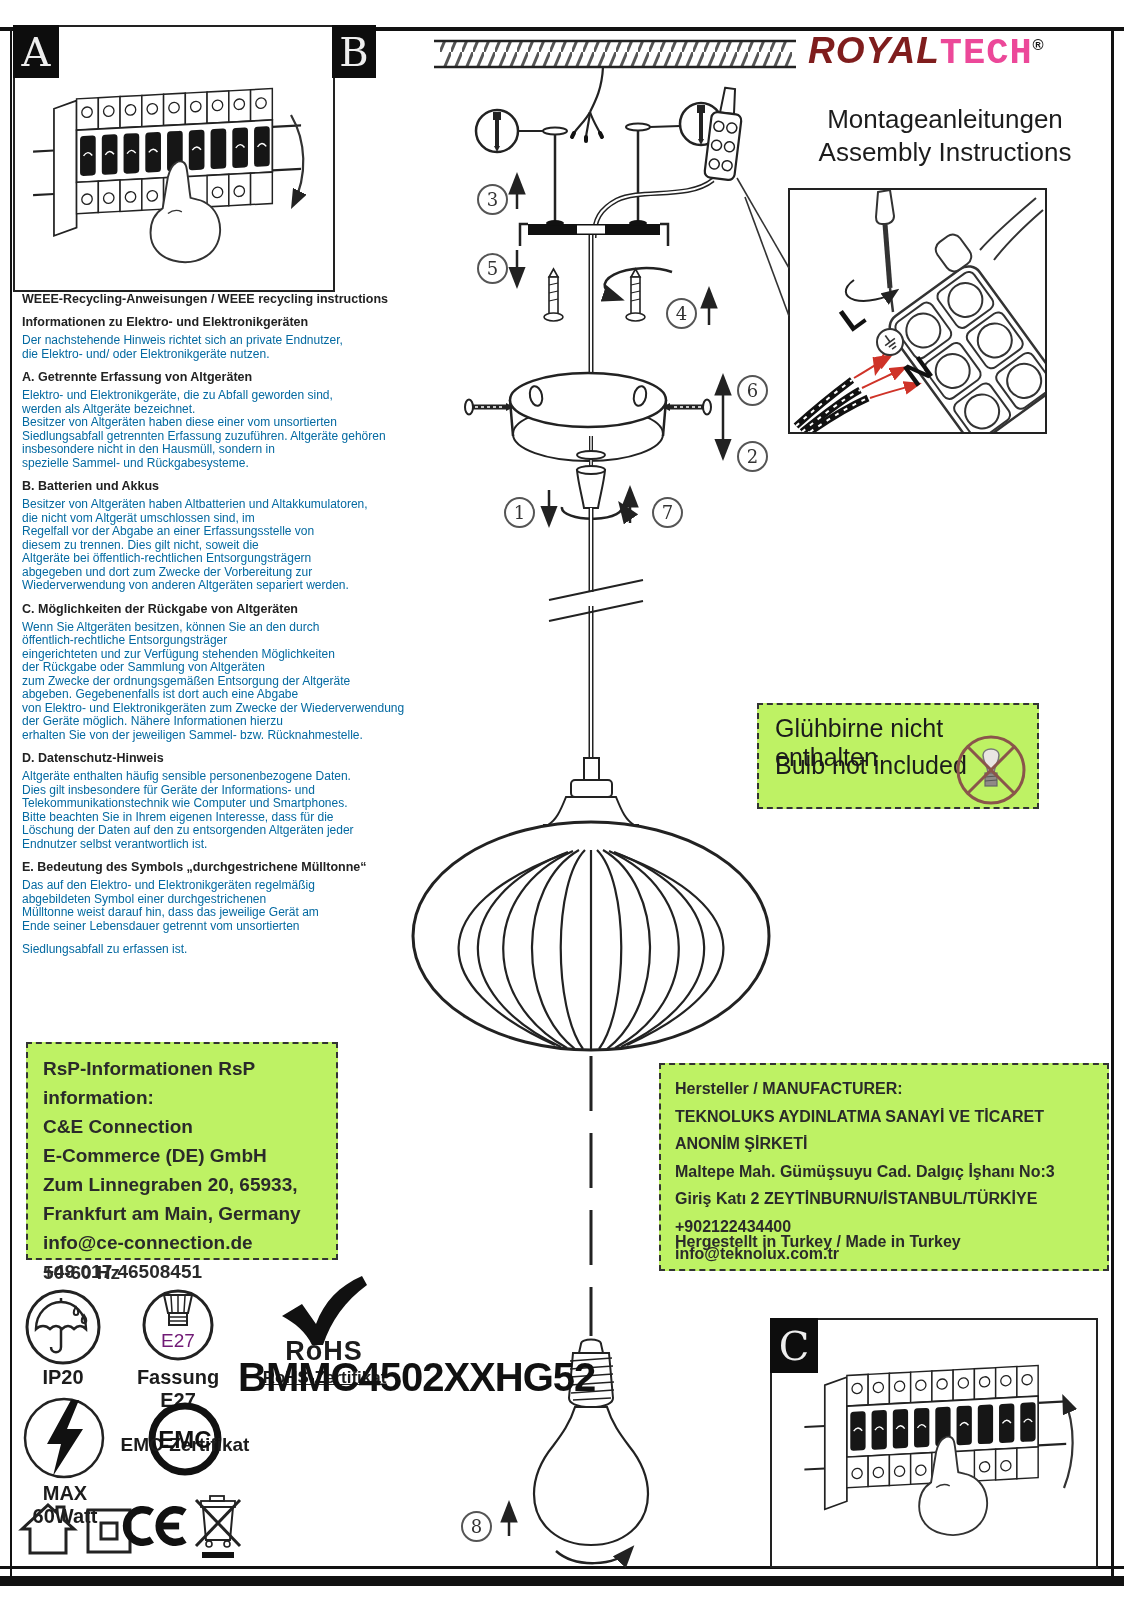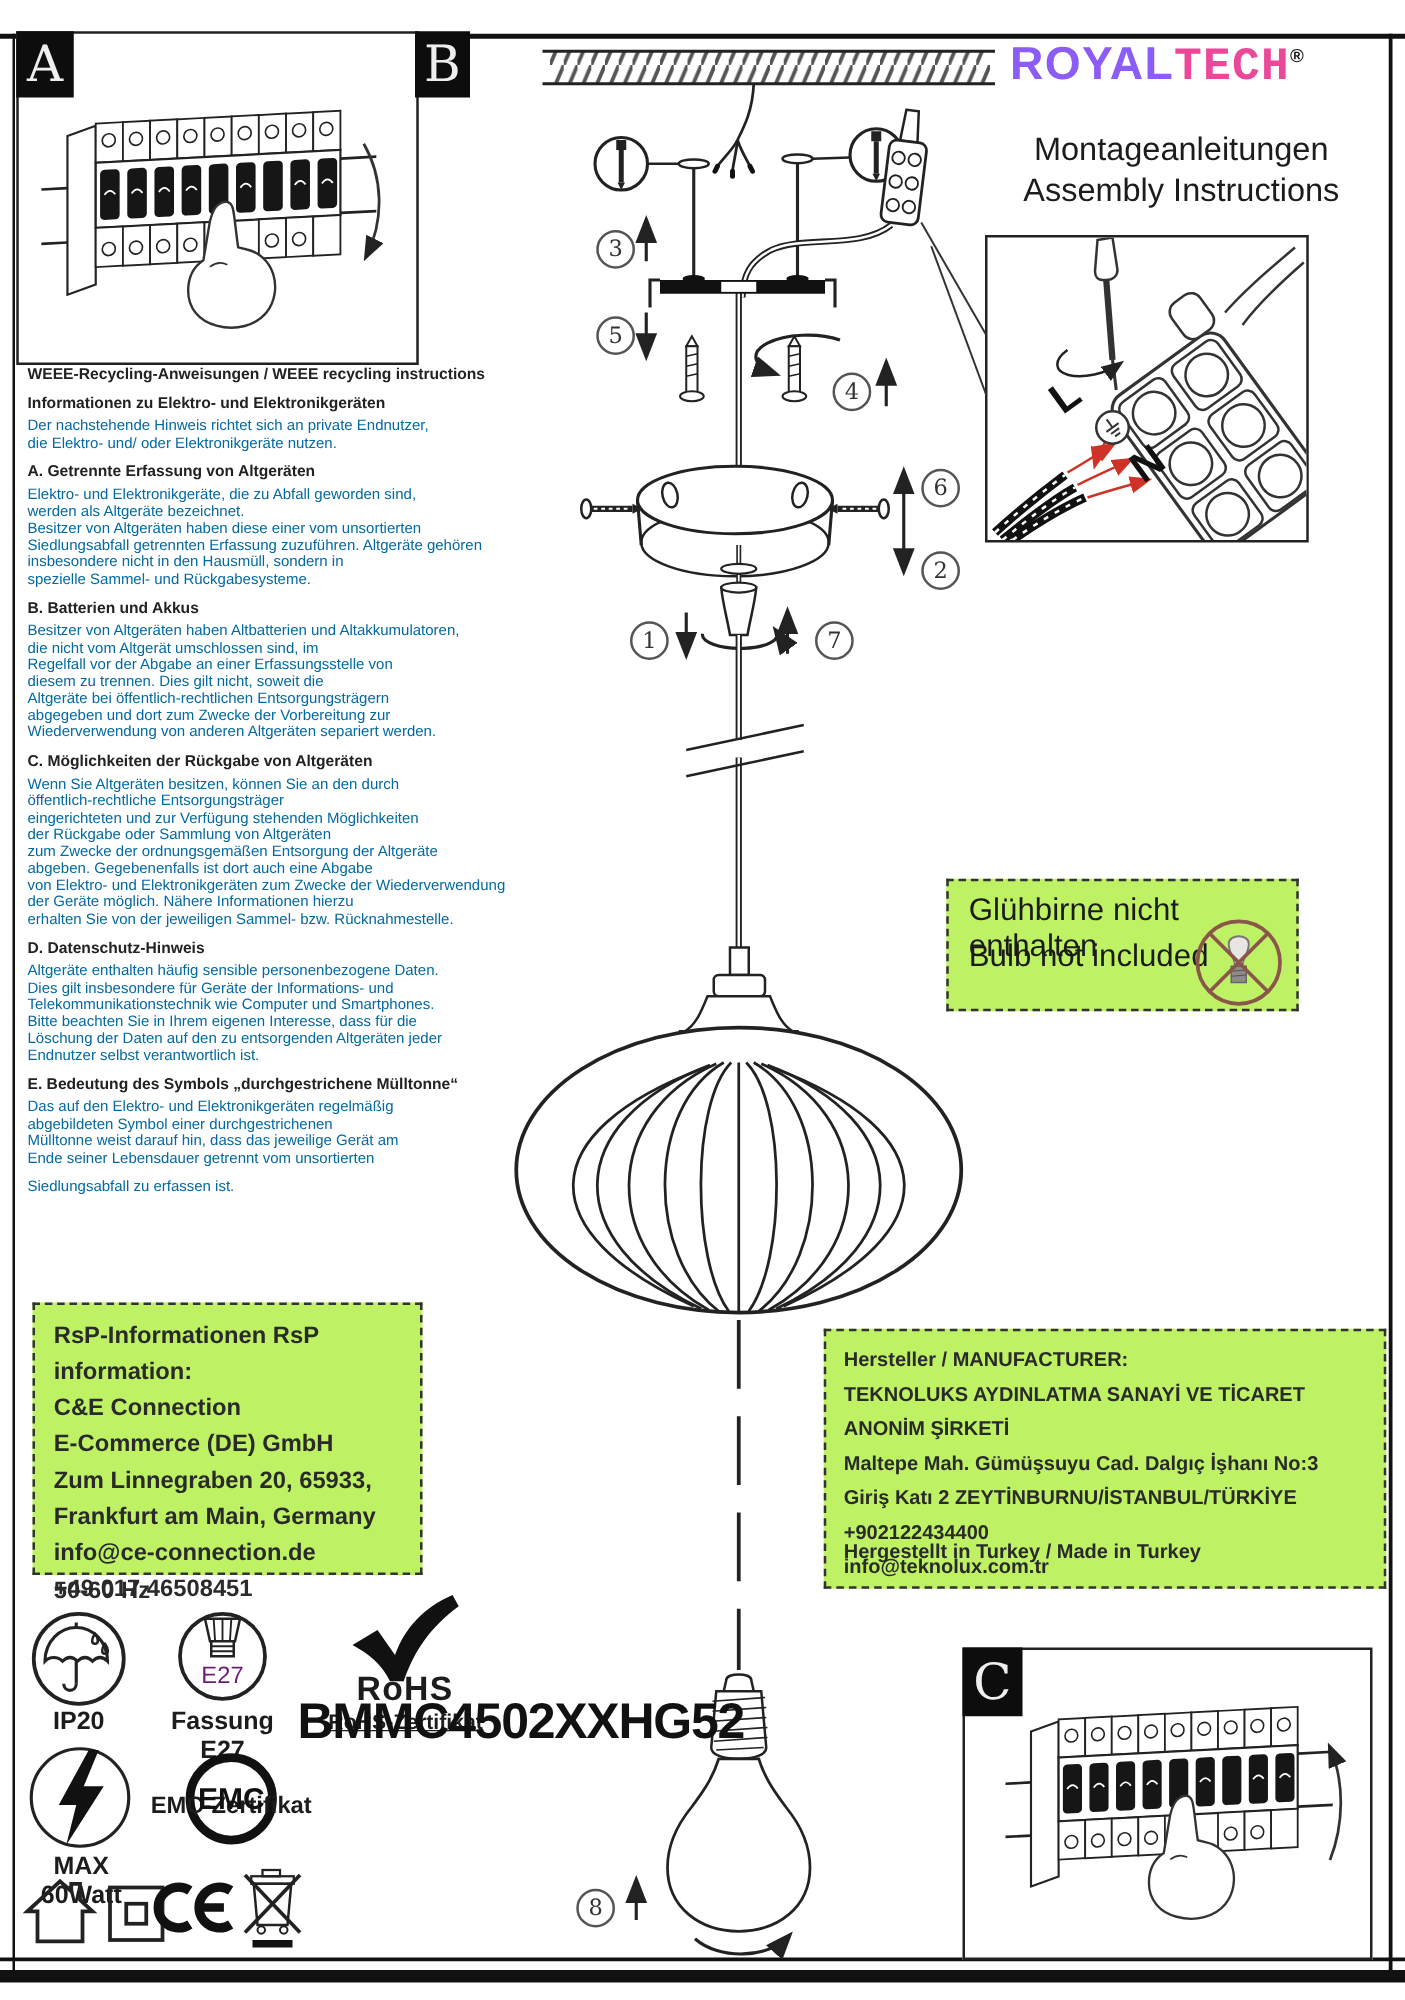--- a/index.html
+++ b/index.html
@@ -289,21 +289,21 @@
   </div>
   <div class="panel-tag" style="left:13px;top:25px;width:46px;height:53px;font-size:40px;">
     <span>A</span>
   </div>
 
   <div class="panel-tag" style="left:332px;top:25px;width:44px;height:53px;font-size:40px;">
     <span>B</span>
   </div>
 
   <div class="abs" style="left:808px;top:30px;width:290px;font-weight:bold;font-size:37px;letter-spacing:1px;white-space:nowrap;z-index:4;">
-    <span style="color:#8b5cf6;">ROYAL</span><span style="color:#ec4899;font-family:Liberation Mono, monospace;">TECH</span><sup style="font-size:15px;color:#141414;">®</sup>
+    <span style="color:#7f1d1d;font-style:italic;">ROYAL</span><span style="color:#ec4899;font-family:Liberation Mono, monospace;">TECH</span><sup style="font-size:15px;color:#141414;">®</sup>
   </div>
   <div class="abs" style="left:795px;top:103px;width:300px;text-align:center;font-size:26px;font-weight:500;color:#1c1c1c;line-height:33px;z-index:4;">
     <div>Montageanleitungen</div>
     <div>Assembly Instructions</div>
   </div>
 
   <div class="panel-box" style="left:788px;top:188px;width:255px;height:242px;">
     <svg width="255" height="242" viewBox="0 0 255 242" style="position:absolute;left:0;top:0;">
       <path d="M246,8 C220,30 204,44 190,60" fill="none" stroke="#333" stroke-width="2"></path>
       <path d="M253,20 C230,40 216,54 204,70" fill="none" stroke="#333" stroke-width="2"></path>

